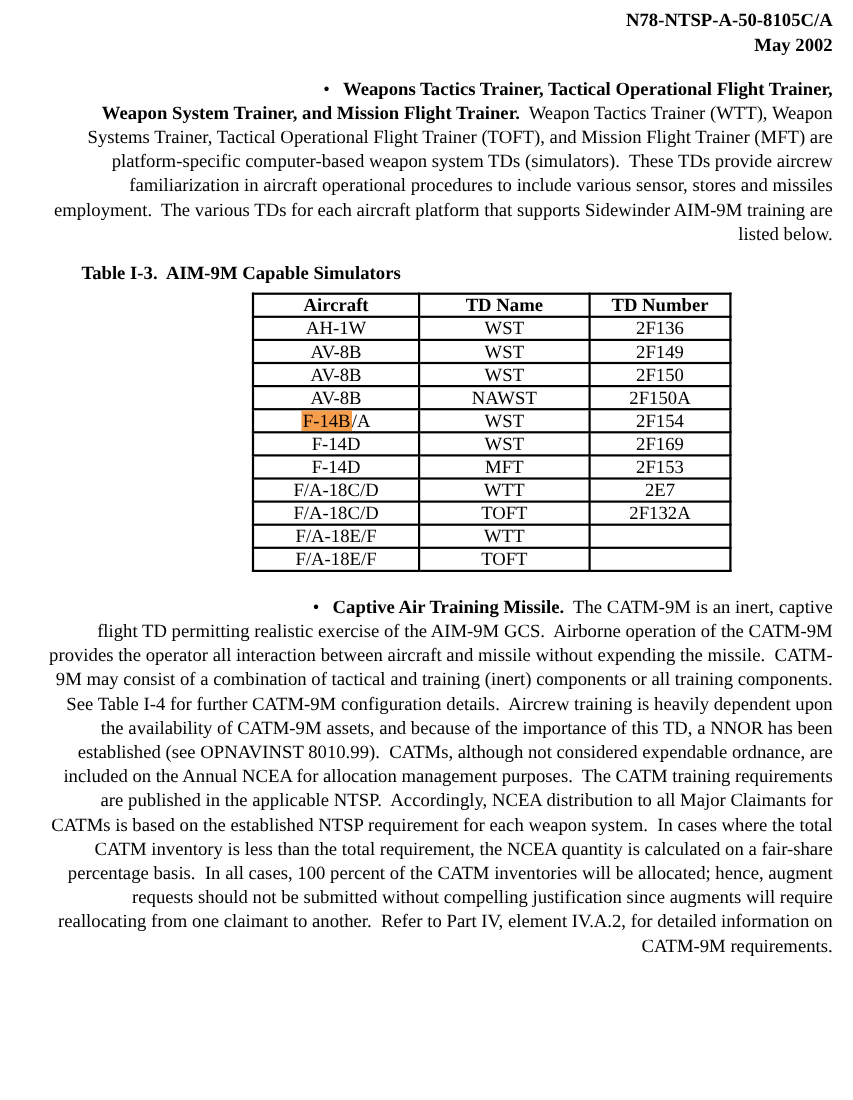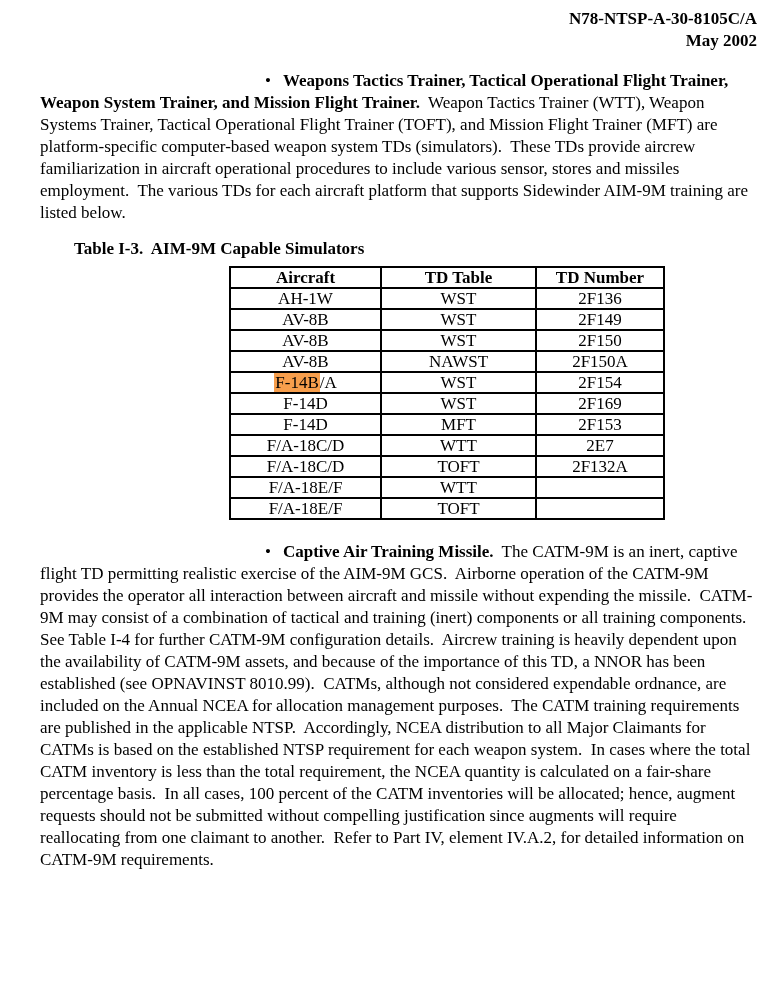--- a/index.html
+++ b/index.html
@@ -20,20 +20,21 @@
   }
   .doc-number { font-weight: bold; }
   .doc-date { font-weight: bold; }
   p { margin: 0; white-space: pre-wrap; }
   .para {
     margin: 36px 18px 0 40px;
   }
   .bullet-para {
     margin: 18px 18px 0 40px;
     text-indent: 225px;
+    text-align: right;
   }
   .bullet-para.second { margin-top: 21px; }
   .bullet-marker { margin-right: 12px; }
   .bullet-heading { font-weight: bold; margin-right: 8px; }
   .table-caption {
     margin: 14px 0 0 74px;
     font-weight: bold;
     white-space: pre-wrap;
   }
   table.sim {
@@ -54,39 +55,39 @@
   table.sim th { font-weight: bold; }
   table.sim td { font-weight: normal; font-family: Liberation Serif, serif; }
   .hl { padding: 0 1px; }
 </style>
 </head>
 <body>
 
 <div class="page">
 
   <div class="doc-header">
-    <div class="doc-number">N78-NTSP-A-30-8105C/A</div>
+    <div class="doc-number">N78-NTSP-A-50-8105C/A</div>
     <div class="doc-date">May 2002</div>
   </div>
 
 
   <p class="bullet-para"><span class="bullet-marker">•</span><span class="bullet-heading">Weapons Tactics Trainer, Tactical Operational Flight Trainer, Weapon System Trainer, and Mission Flight Trainer.</span><span>Weapon Tactics Trainer (WTT), Weapon Systems Trainer, Tactical Operational Flight Trainer (TOFT), and Mission Flight Trainer (MFT) are platform-specific computer-based weapon system TDs (simulators).  These TDs provide aircrew familiarization in aircraft operational procedures to include various sensor, stores and missiles employment.  The various TDs for each aircraft platform that supports Sidewinder AIM-9M training are listed below.</span></p>
 
   <div class="table-caption">Table I-3.  AIM-9M Capable Simulators</div>
 
   <table class="sim">
     <colgroup>
       <col style="width:151px">
       <col style="width:155px">
       <col style="width:128px">
     </colgroup>
     <thead>
       <tr>
         <th>Aircraft</th>
-        <th>TD Table</th>
+        <th>TD Name</th>
         <th>TD Number</th>
       </tr>
     </thead>
     <tbody>
         <tr>
           <td>AH-1W</td>
           <td>WST</td>
           <td>2F136</td>
         </tr>
         <tr>

